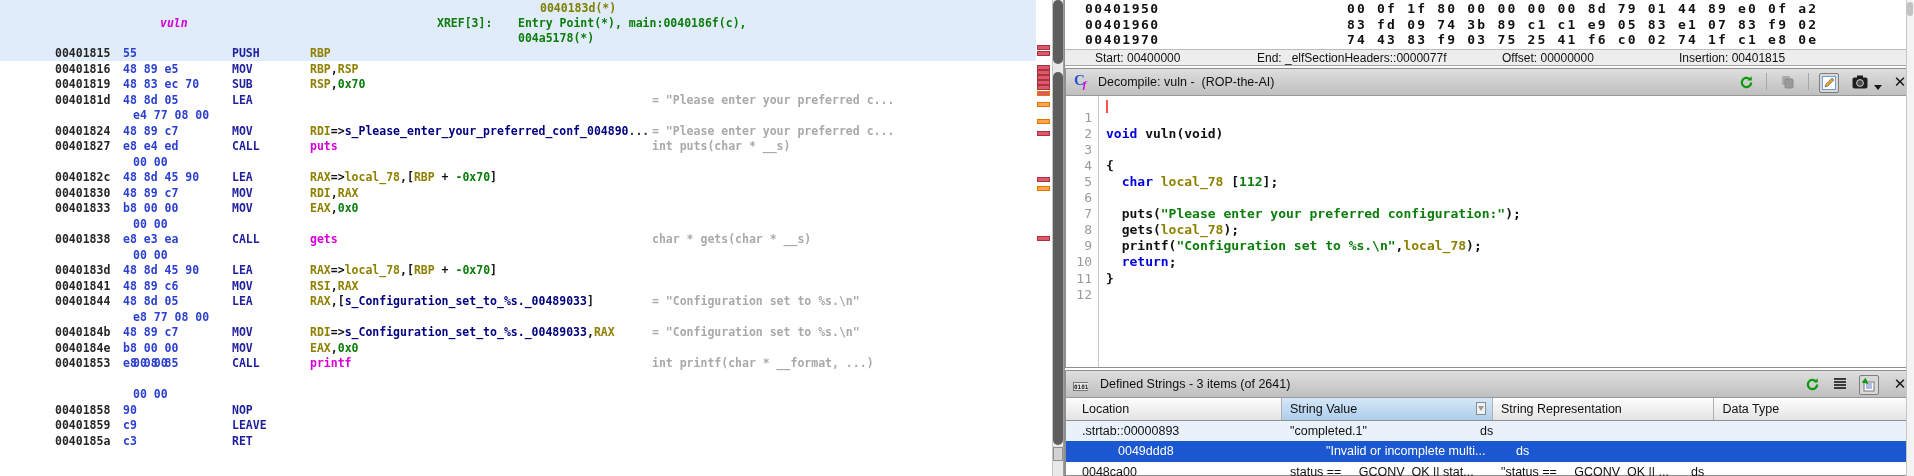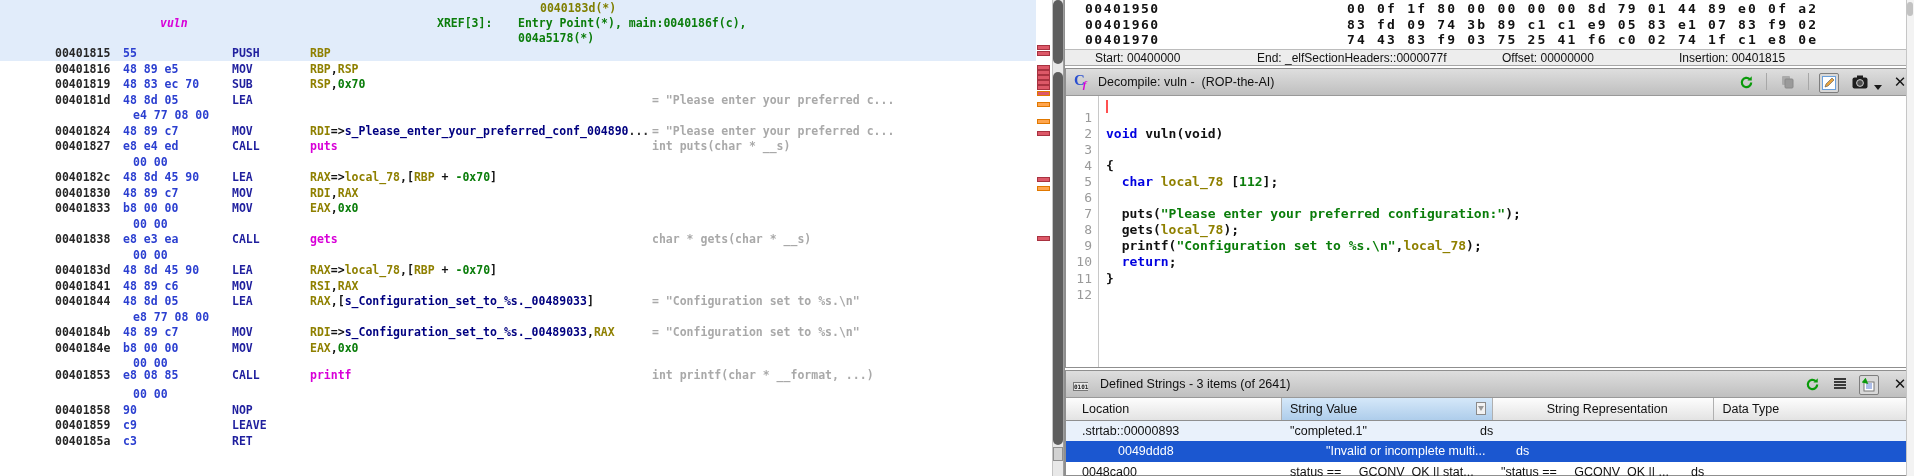--- a/index.html
+++ b/index.html
@@ -117,21 +117,21 @@
       <div class="lst-line" style="top: 216.5px;"><span class="lb2">00 00</span></div>
       <div class="lst-line" style="top: 232px;"><span class="la">00401838</span><span class="lb">e8 e3 ea</span><span class="lm">CALL</span><span class="lo"><span class="sg-fn">gets</span></span><span class="lc">char * gets(char * __s)</span></div>
       <div class="lst-line" style="top: 247.5px;"><span class="lb2">00 00</span></div>
       <div class="lst-line" style="top: 263px;"><span class="la">0040183d</span><span class="lb">48 8d 45 90</span><span class="lm">LEA</span><span class="lo"><span class="sg-reg">RAX</span><span class="sg-pln">=&gt;</span><span class="sg-reg">local_78</span><span class="sg-pln">,[</span><span class="sg-reg">RBP</span><span class="sg-pln"> + </span><span class="sg-num">-0x70</span><span class="sg-pln">]</span></span></div>
       <div class="lst-line" style="top: 278.5px;"><span class="la">00401841</span><span class="lb">48 89 c6</span><span class="lm">MOV</span><span class="lo"><span class="sg-reg">RSI</span><span class="sg-pln">,</span><span class="sg-reg">RAX</span></span></div>
       <div class="lst-line" style="top: 294px;"><span class="la">00401844</span><span class="lb">48 8d 05</span><span class="lm">LEA</span><span class="lo"><span class="sg-reg">RAX</span><span class="sg-pln">,[</span><span class="sg-lbl">s_Configuration_set_to_%s._00489033</span><span class="sg-pln">]</span></span><span class="lc">= "Configuration set to %s.\n"</span></div>
       <div class="lst-line" style="top: 309.5px;"><span class="lb2">e8 77 08 00</span></div>
       <div class="lst-line" style="top: 325px;"><span class="la">0040184b</span><span class="lb">48 89 c7</span><span class="lm">MOV</span><span class="lo"><span class="sg-reg">RDI</span><span class="sg-pln">=&gt;</span><span class="sg-lbl">s_Configuration_set_to_%s._00489033</span><span class="sg-pln">,</span><span class="sg-reg">RAX</span></span><span class="lc">= "Configuration set to %s.\n"</span></div>
       <div class="lst-line" style="top: 340.5px;"><span class="la">0040184e</span><span class="lb">b8 00 00</span><span class="lm">MOV</span><span class="lo"><span class="sg-reg">EAX</span><span class="sg-pln">,</span><span class="sg-num">0x0</span></span></div>
       <div class="lst-line" style="top: 356px;"><span class="lb2">00 00</span></div>
-      <div class="lst-line" style="top: 368px; padding-left: 28px;"><span class="la">00401853</span><span class="lb">e8 08 85</span><span class="lm">CALL</span><span class="lo"><span class="sg-fn">printf</span></span><span class="lc">int printf(char * __format, ...)</span></div>
+      <div class="lst-line" style="top: 356px; padding-left: 28px;"><span class="la">00401853</span><span class="lb">e8 08 85</span><span class="lm">CALL</span><span class="lo"><span class="sg-fn">printf</span></span><span class="lc">int printf(char * __format, ...)</span></div>
       <div class="lst-line" style="top: 387px;"><span class="lb2">00 00</span></div>
       <div class="lst-line" style="top: 402.5px;"><span class="la">00401858</span><span class="lb">90</span><span class="lm">NOP</span></div>
       <div class="lst-line" style="top: 418px;"><span class="la">00401859</span><span class="lb">c9</span><span class="lm">LEAVE</span></div>
       <div class="lst-line" style="top: 433.5px;"><span class="la">0040185a</span><span class="lb">c3</span><span class="lm">RET</span></div>
     </div>
 </div>
 
 <div id="markers">
     <div class="mk mk-r" style="top: 45px;"></div>
     <div class="mk mk-r" style="top: 51px;"></div>
@@ -263,21 +263,21 @@
             <path d="M1 1l6 3-6 3z" fill="#0a9a0a" transform="rotate(40 4 4)"></path>
           </svg>
       </span>
       <span class="tb-ico" style="right:4px">
           <span class="xglyph">✕</span>
         </span>
     </div>
     <div id="str-colhead">
         <div class="col-cell" style="width: 224px; padding-left: 16px;"><span>Location</span></div>
         <div class="col-cell sorted" style="width: 219px;"><span>String Value</span><span class="sort-ico"></span></div>
-        <div class="col-cell" style="width: 230px; text-align: center;"><span>String Representation</span></div>
+        <div class="col-cell" style="width: 230px;"><span>String Representation</span></div>
         <div class="col-cell" style="width: 201px;"><span>Data Type</span></div>
       </div>
     <div id="str-rows">
         <div class="str-row row-alt" style="top: 50px; height: 20px;">
           <div class="str-cell" style="width: 216px; padding-left: 16px;">.strtab::00000893</div>
           <div class="str-cell" style="width: 190px;">"completed.1"</div>
           <div class="str-cell" style="width: 193px;">ds</div>
         </div>
         <div class="str-row selected" style="top: 70px; height: 21px;">
           <div class="str-cell" style="width: 216px; padding-left: 16px; margin-left: 36px;">0049ddd8</div>

